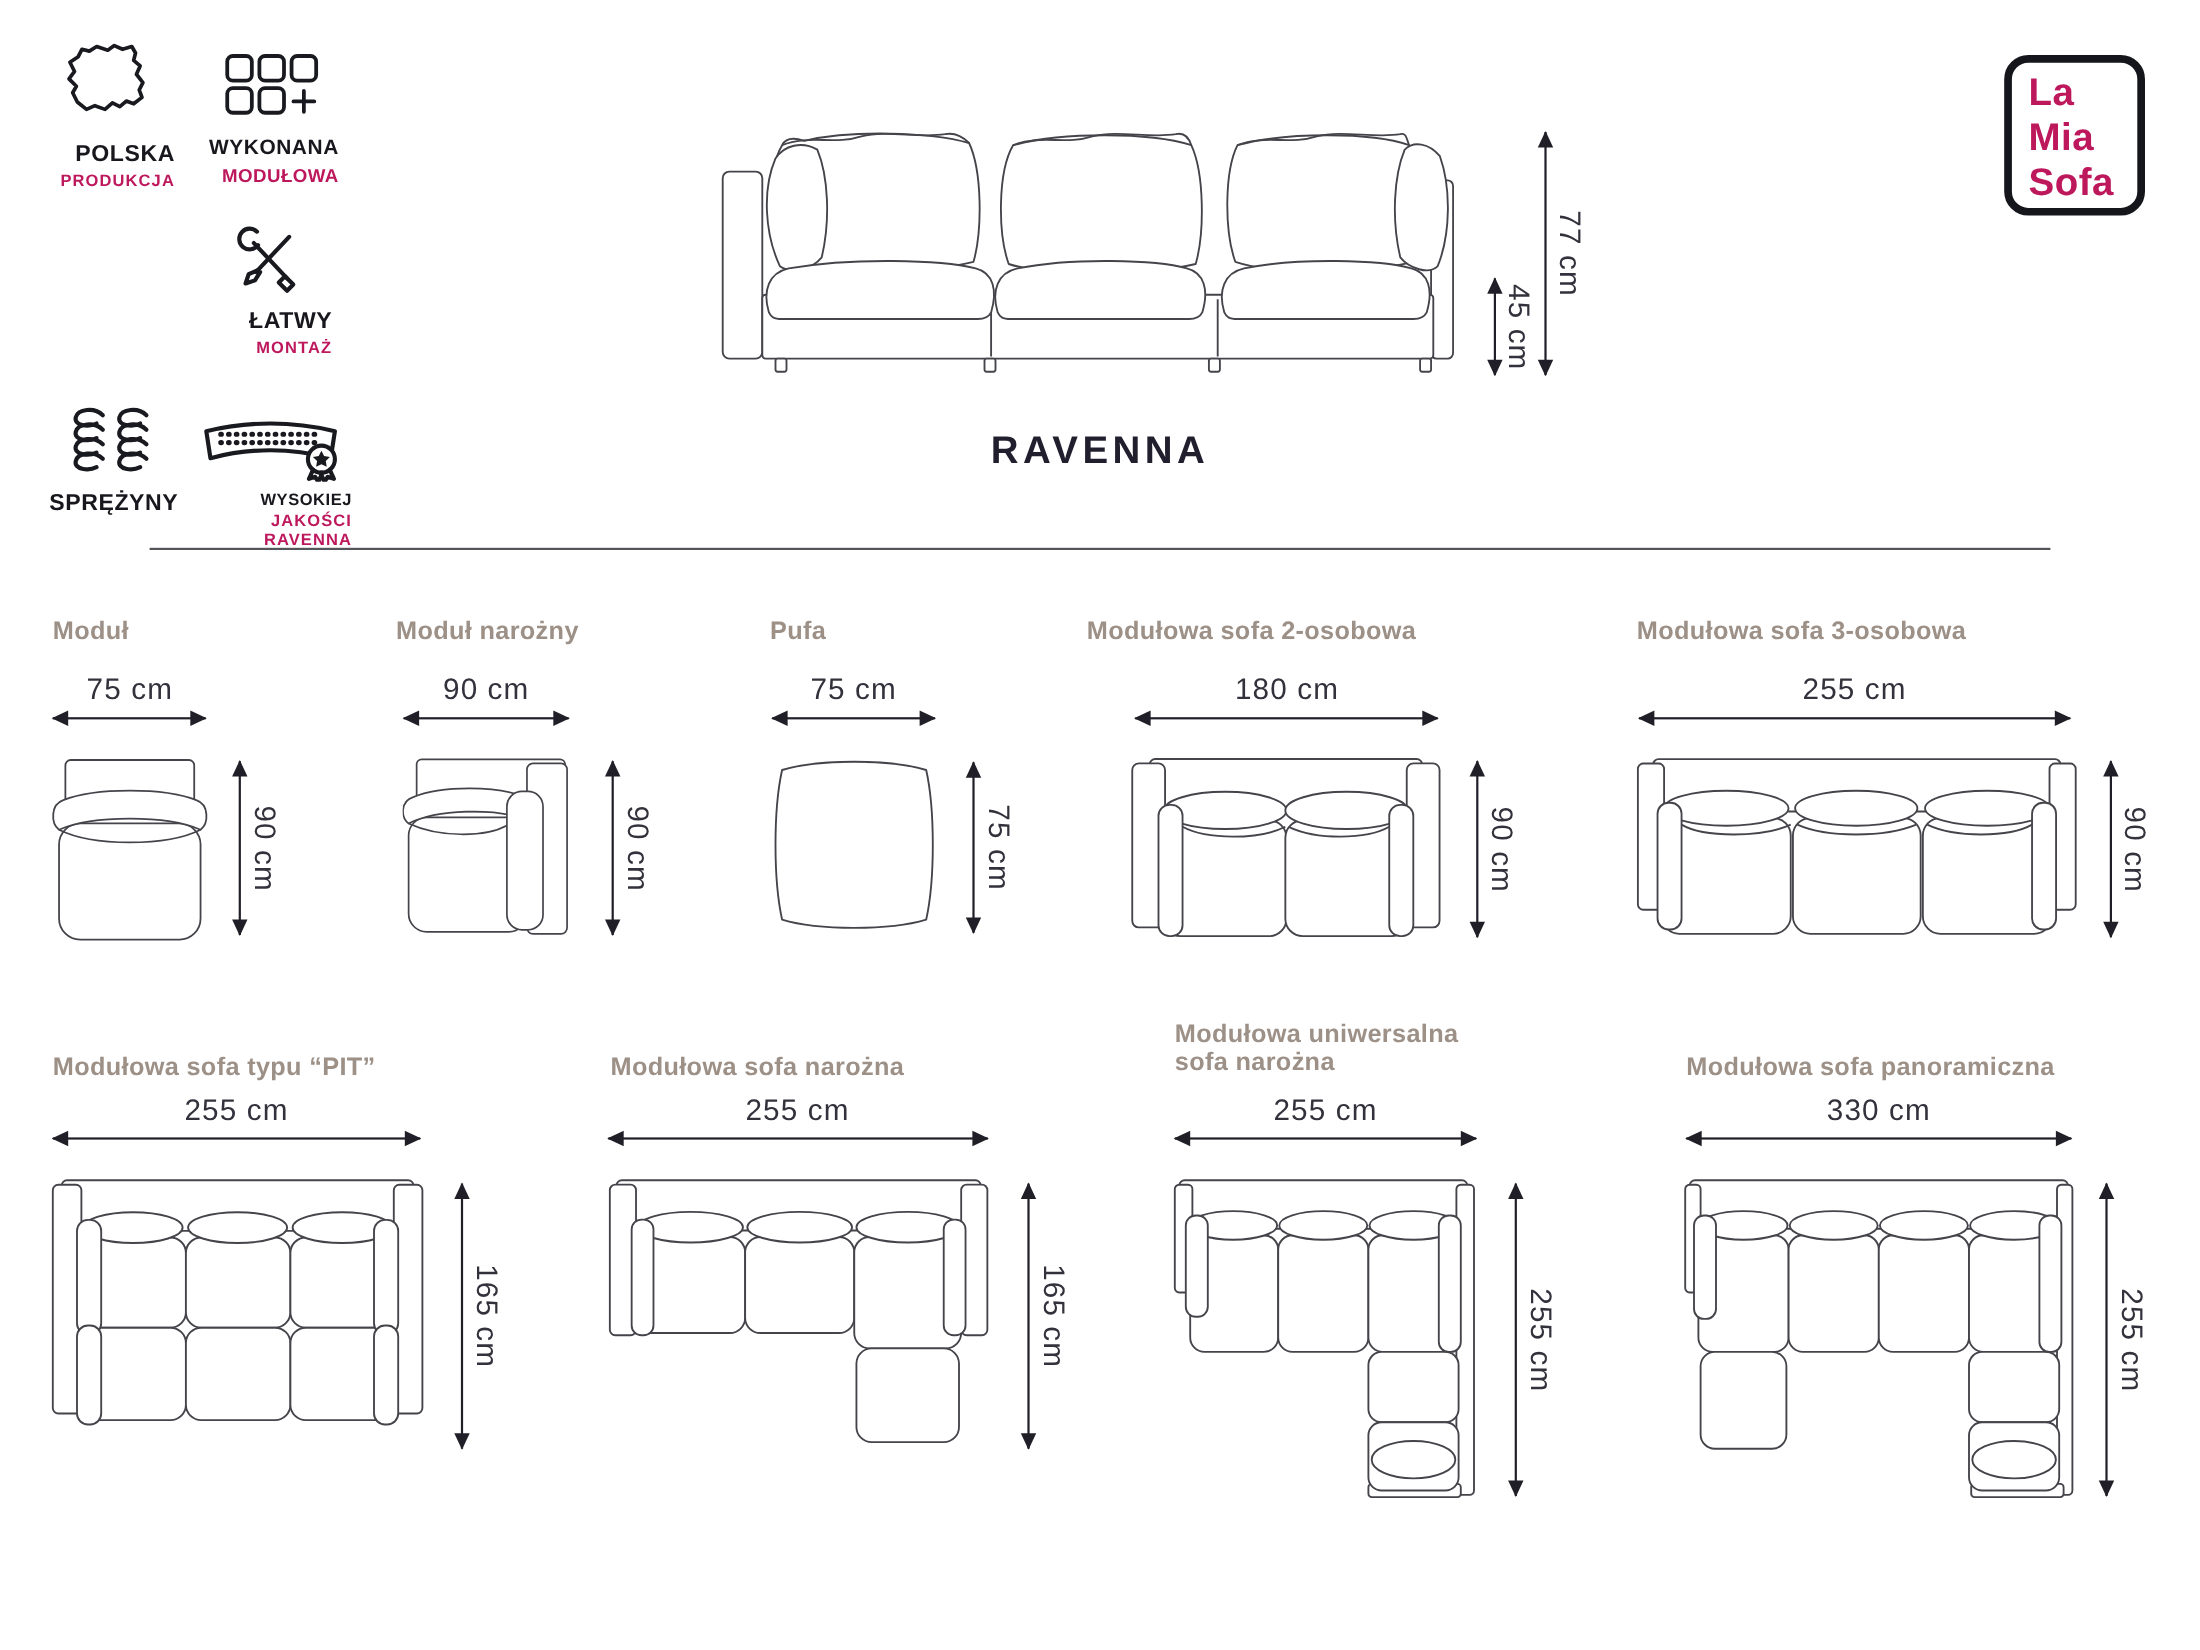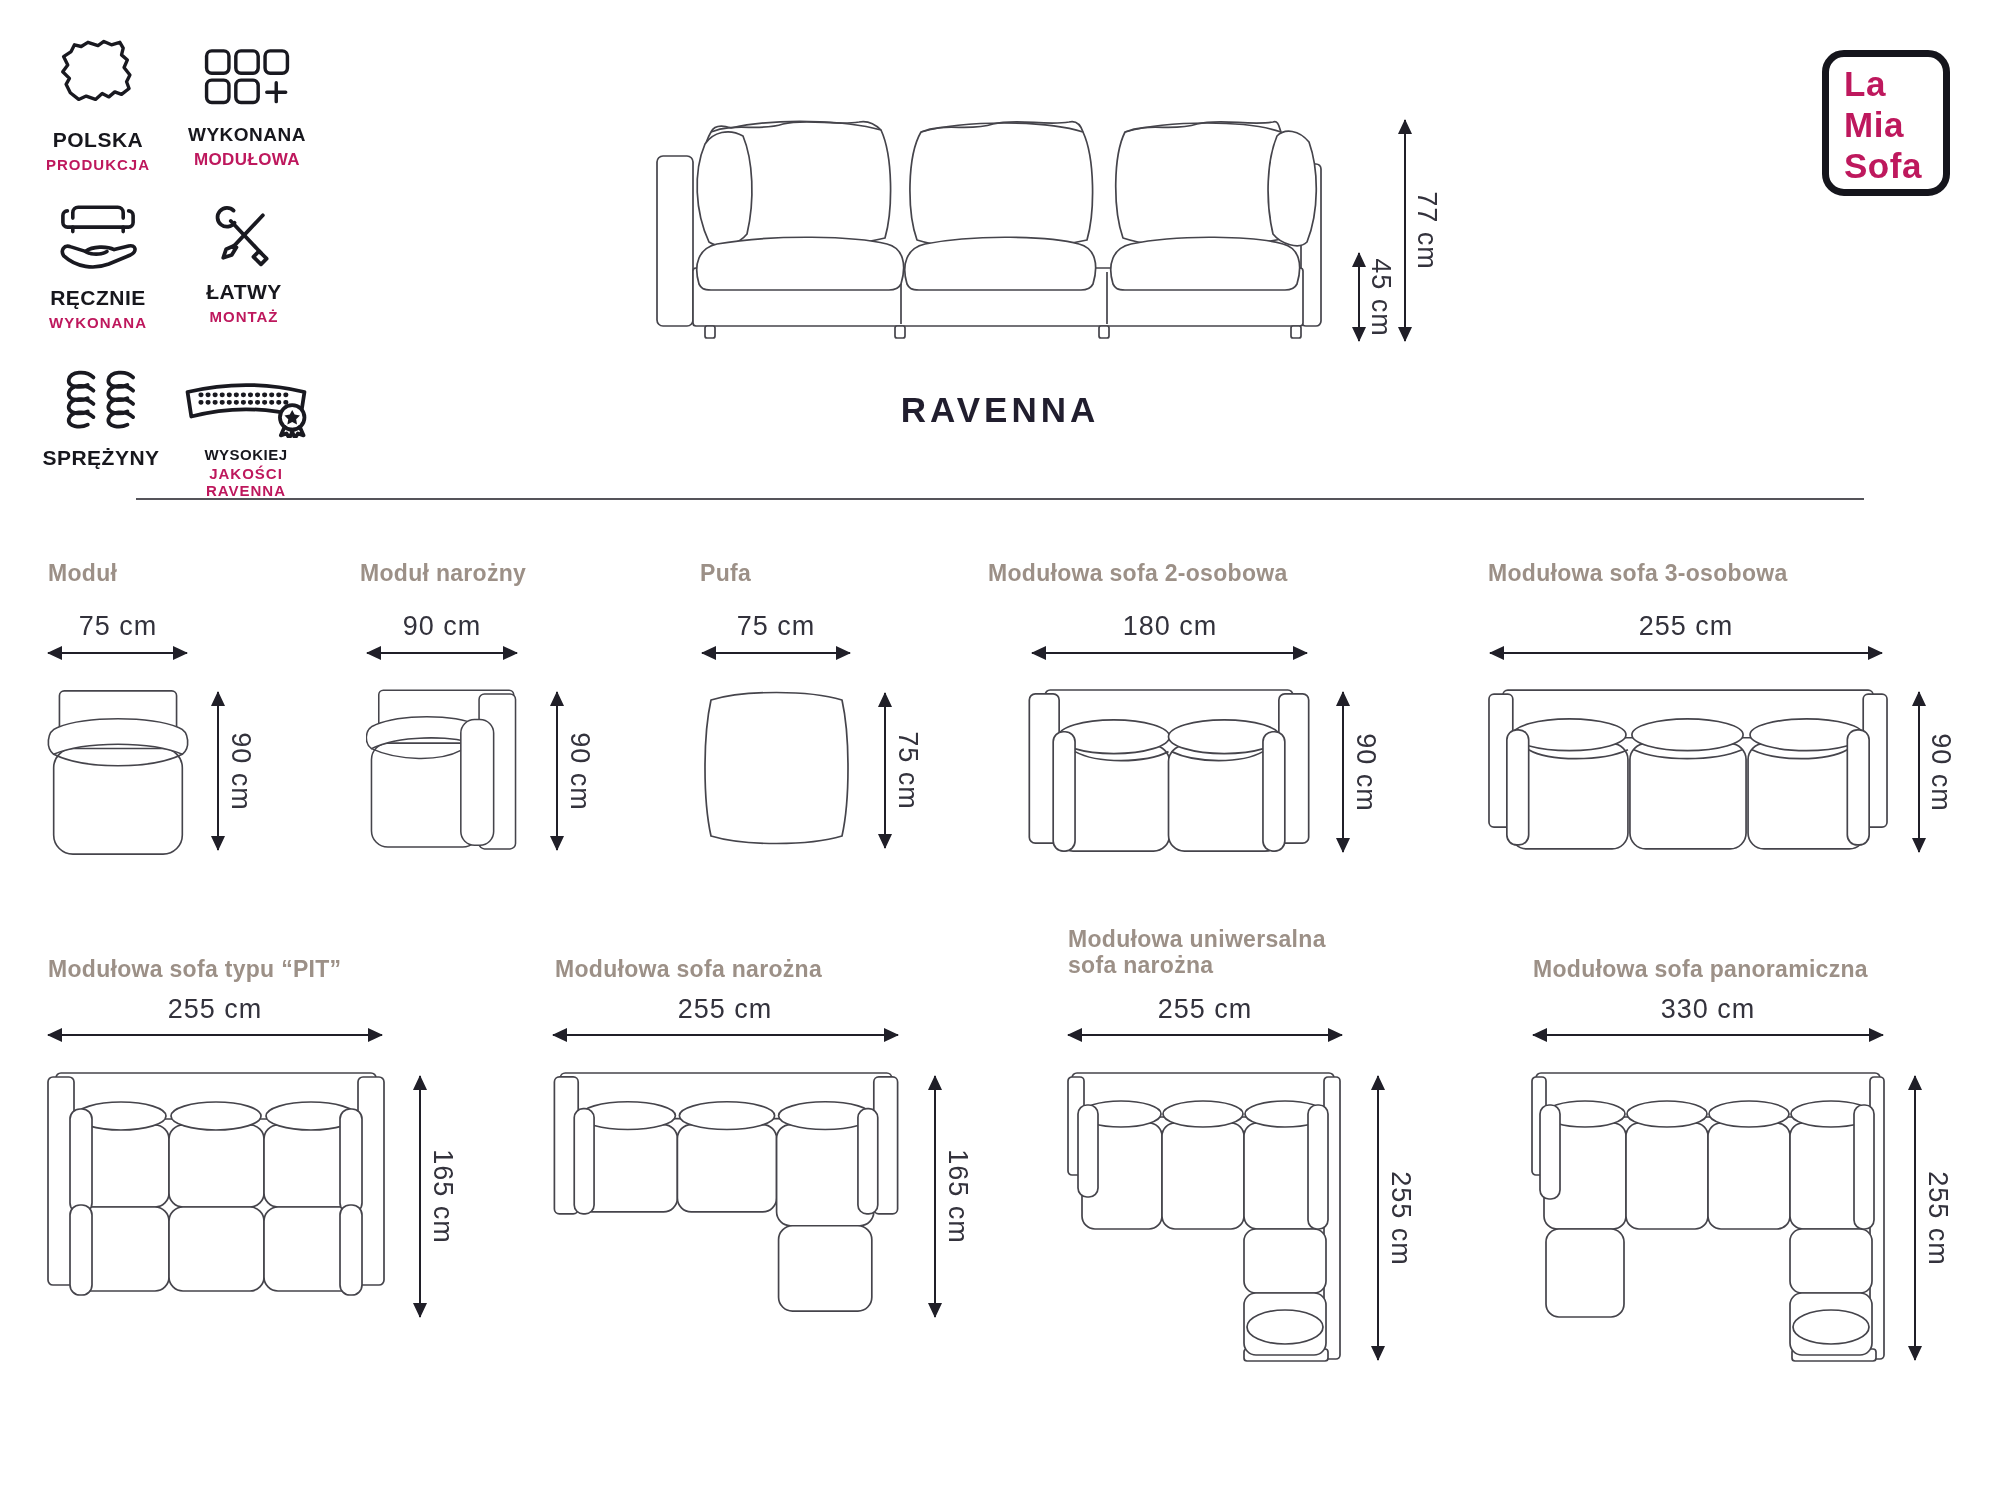--- a/index.html
+++ b/index.html
@@ -1,20 +1,20 @@
 <!DOCTYPE html>
 <html><head>
 <meta charset="utf-8">
 <style>
   html,body{margin:0;padding:0;background:#fff;}
   .canvas{position:relative;width:2000px;height:1500px;background:#ffffff;overflow:hidden;
           font-family:"Liberation Sans","DejaVu Sans",sans-serif;color:#1f1e28;}
 
   
-  .feature{position:absolute;text-align:center;}
+  .feature{position:absolute;text-align:right;}
   .feature svg{display:block;margin:0 auto;}
   .feature .l1{display:block;font-size:21px;font-weight:800;letter-spacing:.5px;color:#17171d;margin-top:10px;}
   .feature .l2{display:block;font-size:15px;font-weight:700;letter-spacing:1px;color:#be185d;margin-top:4px;}
   .feature[data-name="feature-modular-collection"] .l1{font-size:19px;font-weight:700;}
   .feature[data-name="feature-modular-collection"] .l2{font-size:17px;font-weight:800;letter-spacing:.4px;}
   .feature[data-name="feature-high-quality-foam"] .l1{font-size:15px;font-weight:800;margin-top:8px;}
   .feature[data-name="feature-high-quality-foam"] .l2{font-size:15px;font-weight:800;margin-top:2px;}
   svg.icon *{stroke:#191920;fill:none;stroke-width:4;stroke-linecap:round;stroke-linejoin:round;}
   svg.icon .fill{fill:#191920;stroke:none;}
   svg.icon .dots{stroke-dasharray:0.5 7;stroke-width:5;}
@@ -77,31 +77,20 @@
       <rect x="37" y="3" width="26" height="26" rx="6"></rect>
       <rect x="71" y="3" width="26" height="26" rx="6"></rect>
       <rect x="3" y="37" width="26" height="26" rx="6"></rect>
       <rect x="37" y="37" width="26" height="26" rx="6"></rect>
       <path d="M84,40 v22 M73,51 h22"></path>
     </svg>
     <span class="l1" data-name="feature-label">WYKONANA</span>
     <span class="l2" data-name="feature-sublabel">MODUŁOWA</span>
   </div>
 
-  <div class="feature" style="left:37px;top:198px;width:122px;" data-name="feature-handmade">
-    <svg class="icon" width="90" height="78" viewBox="0 0 100 86" data-name="hand-sofa-icon">
-      <path d="M22,22 v-6 a6,6 0 0 1 6,-6 h44 a6,6 0 0 1 6,6 v6"></path>
-      <path d="M16,14 a5,5 0 0 0 -5,5 v8 a5,5 0 0 0 5,5 h68 a5,5 0 0 0 5,-5 v-8 a5,5 0 0 0 -5,-5"></path>
-      <path d="M22,32 v5 M78,32 v5"></path>
-      <path d="M12,64 C8,58 12,51 20,54 L36,59 C44,53 60,53 68,57 L84,53 C92,51 94,59 86,63 L62,73 C46,79 26,77 12,64 Z"></path>
-      <path d="M36,59 C42,63 54,63 60,59"></path>
-    </svg>
-    <span class="l1" data-name="feature-label">RĘCZNIE</span>
-    <span class="l2" data-name="feature-sublabel">WYKONANA</span>
-  </div>
 
   <div class="feature" style="left:186px;top:204px;width:116px;" data-name="feature-easy-assembly">
     <svg class="icon" width="62" height="66" viewBox="0 0 64 70" data-name="tools-icon">
       <path d="M21,7 a10,10 0 1 0 1,13"></path>
       <path d="M18,18 L50,52"></path>
       <path d="M48,50 l8,8 -6,6 -8,-8 Z"></path>
       <path d="M52,12 L20,46"></path>
       <path d="M22,44 l-9,4 -3,9 9,-3 5,-8"></path>
     </svg>
     <span class="l1" data-name="feature-label">ŁATWY</span>

